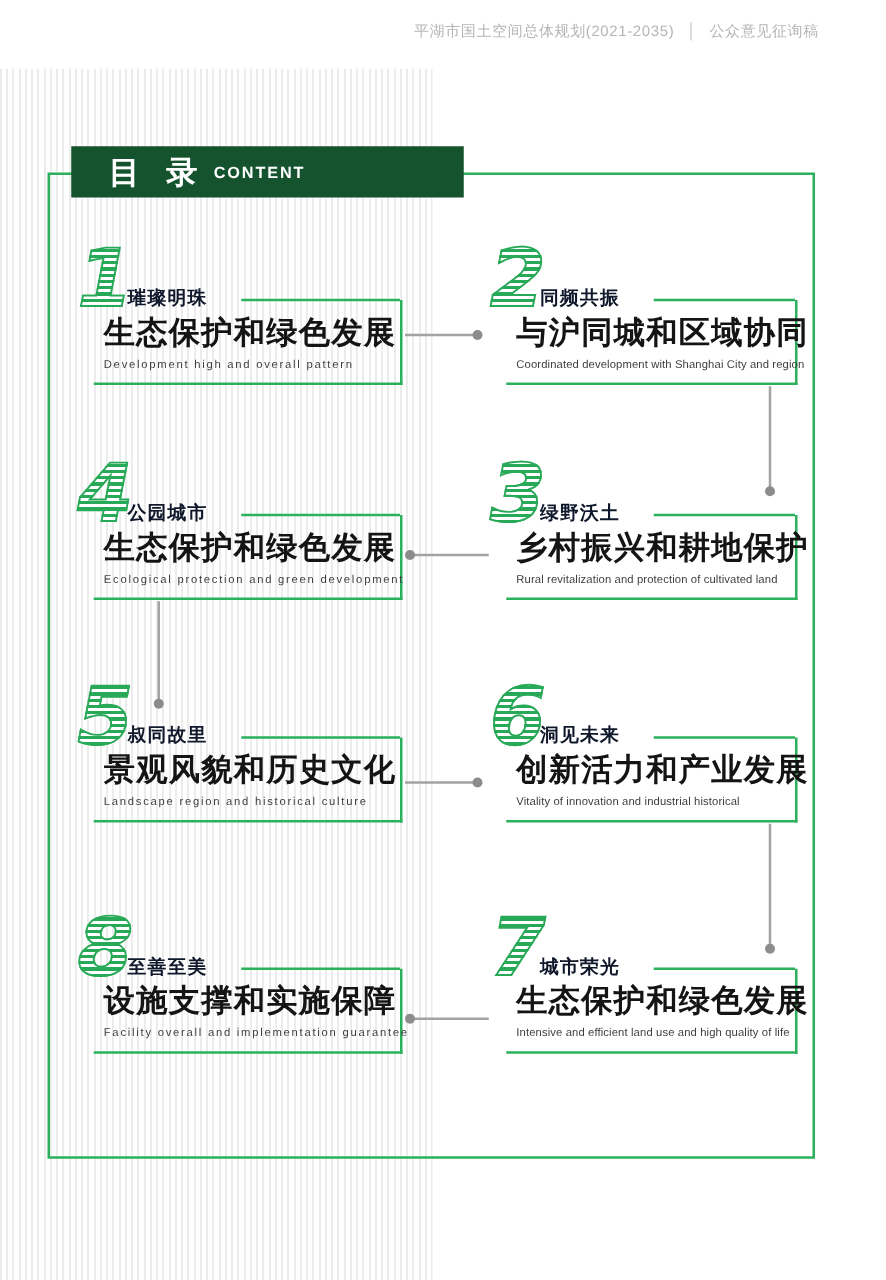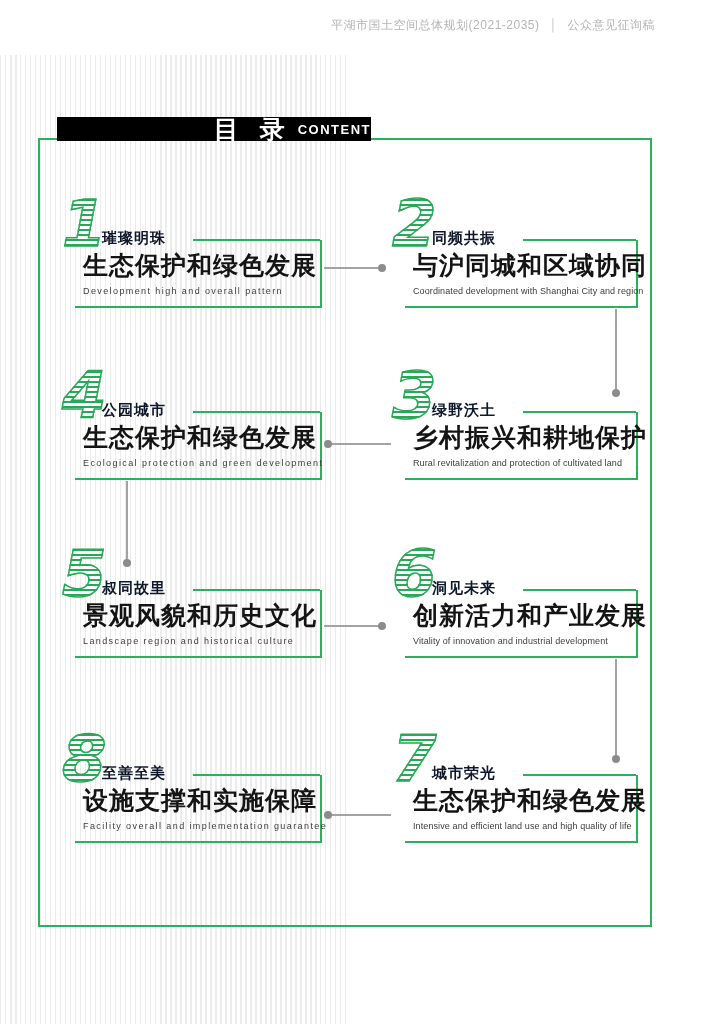--- a/index.html
+++ b/index.html
@@ -15,23 +15,23 @@
   .doc-header {
     position:absolute; top:17px; right:54px;
     font-size:12px; color:#b5b5b5; letter-spacing:0.5px; white-space:nowrap;
   }
   .doc-header .sep { margin:0 10px; color:#c4c4c4; }
   .frame {
     position:absolute; left:38px; top:138px; width:614px; height:789px;
     border:2px solid #2bb05c;
   }
   .titlebar {
-    position:absolute; left:57px; top:117px; width:314px; height:24px;
-    background:#000000; color:#ffffff; display:flex; align-items:center;
-    padding-left:30px; z-index:5;justify-content:flex-end;
+    position:absolute; left:57px; top:117px; width:314px; height:41px;
+    background:#14532d; color:#ffffff; display:flex; align-items:center;
+    padding-left:30px; z-index:5;
   }
   .titlebar .cn { font-size:25px; font-weight:bold; letter-spacing:7px; }
   .titlebar .en { font-size:13px; font-weight:bold; letter-spacing:1.5px; margin-left:6px; }
 
   .item { position:absolute; z-index:3; }
   .col-left  { left:60px;  width:262px; }
   .col-right { left:390px; width:248px; }
   .row-1 { top:202px; } .row-2 { top:374px; } .row-3 { top:552px; } .row-4 { top:737px; }
 
   .num {
@@ -146,21 +146,21 @@
       <div class="subtitle">Landscape region and historical culture</div>
     </div>
   </div>
 
   <div class="item col-right row-3">
     <div class="num">6</div>
     <div class="tag">洞见未来</div>
     <div class="box">
       <div class="topline"></div>
       <div class="title">创新活力和产业发展</div>
-      <div class="subtitle">Vitality of innovation and industrial development</div>
+      <div class="subtitle">Vitality of innovation and industrial historical</div>
     </div>
   </div>
 
   <div class="item col-left row-4">
     <div class="num">8</div>
     <div class="tag">至善至美</div>
     <div class="box">
       <div class="topline"></div>
       <div class="title">设施支撑和实施保障</div>
       <div class="subtitle">Facility overall and implementation guarantee</div>

